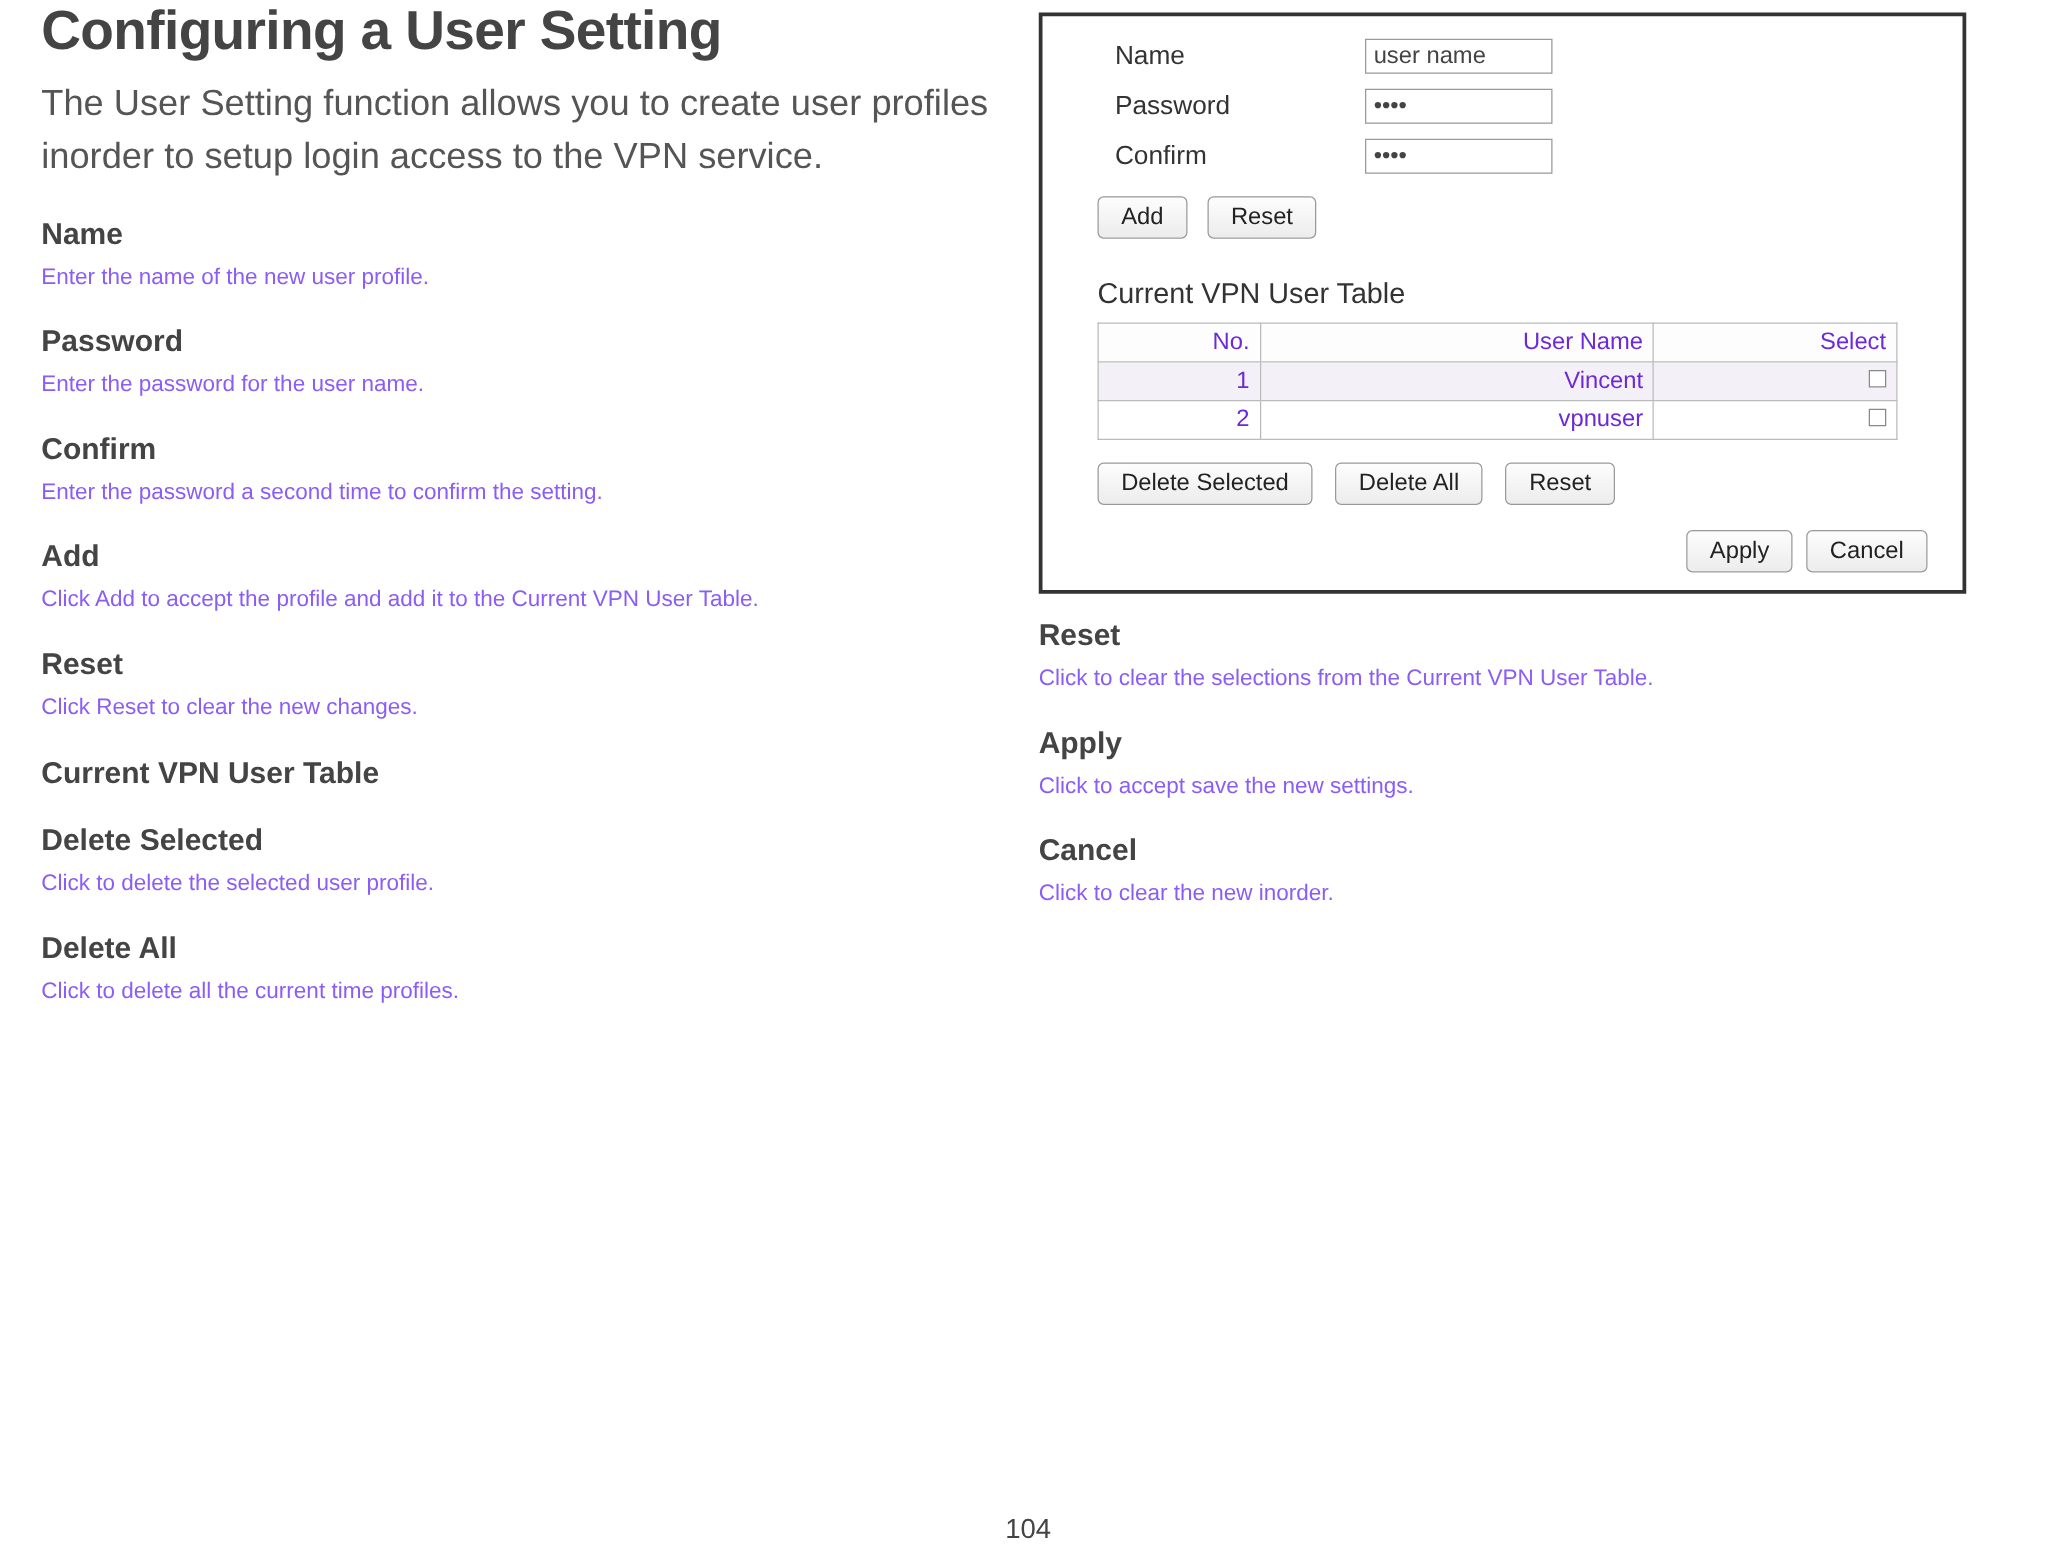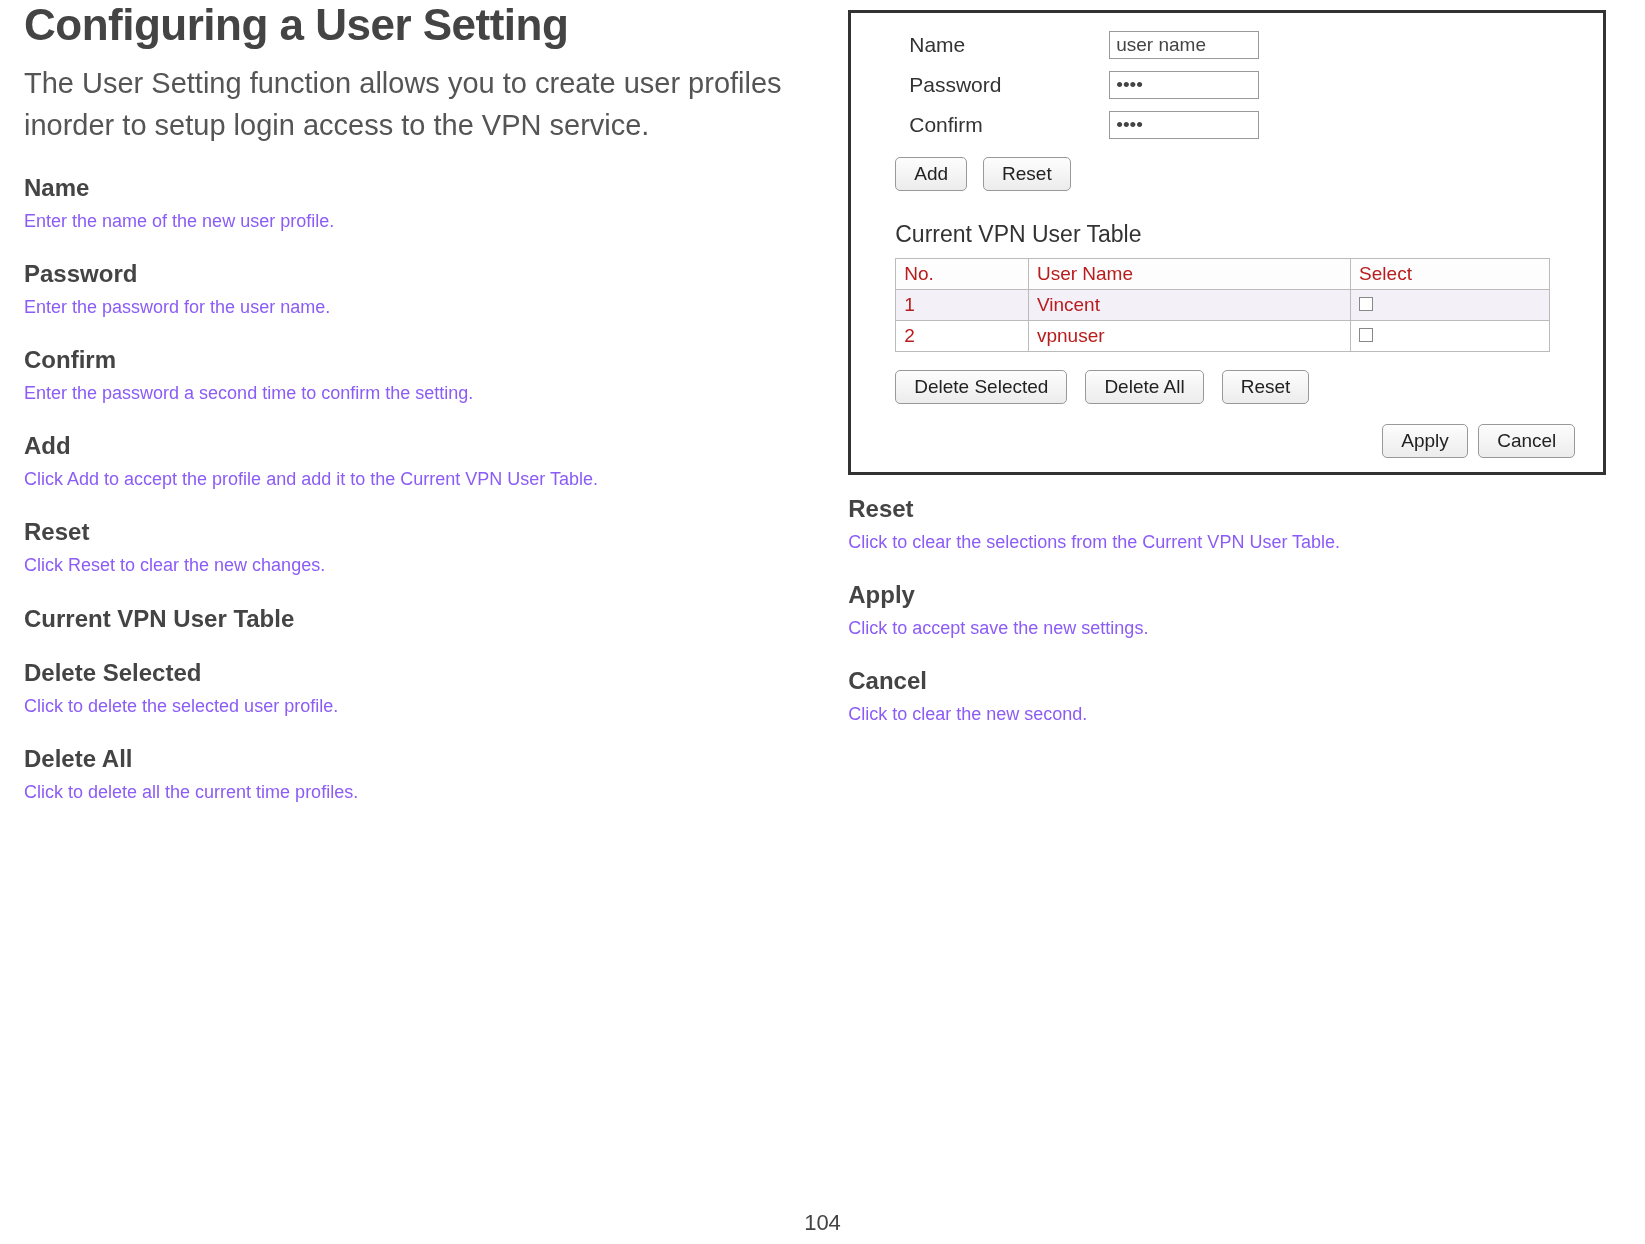--- a/index.html
+++ b/index.html
@@ -10,23 +10,22 @@
     body {
       font-family: Arial, Helvetica, sans-serif;
       width: 1645px;
       height: 1244px;
       background: #fff;
       color: #333;
       position: relative;
     }
     .page-container {
       display: flex;
-      padding: 0 8px;
-      gap: 50px;
-      margin-left: 16px;
+      padding: 0 33px;
+      gap: 40px;
     }
     .left-column {
       width: 48%;
       padding-top: 0;
     }
     .right-column {
       width: 47%;
       padding-top: 10px;
     }
     h1.page-title {
@@ -110,22 +109,22 @@
     table.user-table {
       width: 93%;
       margin-left: 20px;
       border-collapse: collapse;
       font-size: 19px;
       font-family: Arial, sans-serif;
     }
     table.user-table th, table.user-table td {
       border: 1px solid #bbb;
       padding: 4px 8px;
-      text-align: left;
-      color: #b91c1c;
+      text-align: right;
+      color: #6d28d9;
     }
     table.user-table th {
       background: #fdfdfd;
       font-weight: normal;
     }
     table.user-table tr:nth-child(odd) td {
       background: #f4f0f8;
     }
     table.user-table tr:nth-child(even) td {
       background: #fff;
@@ -270,18 +269,18 @@
       <div class="def-desc">Click to clear the selections from the Current VPN User Table.</div>
     </div>
 
     <div class="def-block">
       <div class="def-term">Apply</div>
       <div class="def-desc">Click to accept save the new settings.</div>
     </div>
 
     <div class="def-block">
       <div class="def-term">Cancel</div>
-      <div class="def-desc">Click to clear the new second.</div>
+      <div class="def-desc">Click to clear the new inorder.</div>
     </div>
   </div>
 </div>
 
 <div class="page-number">104</div>
 
 </body></html>

